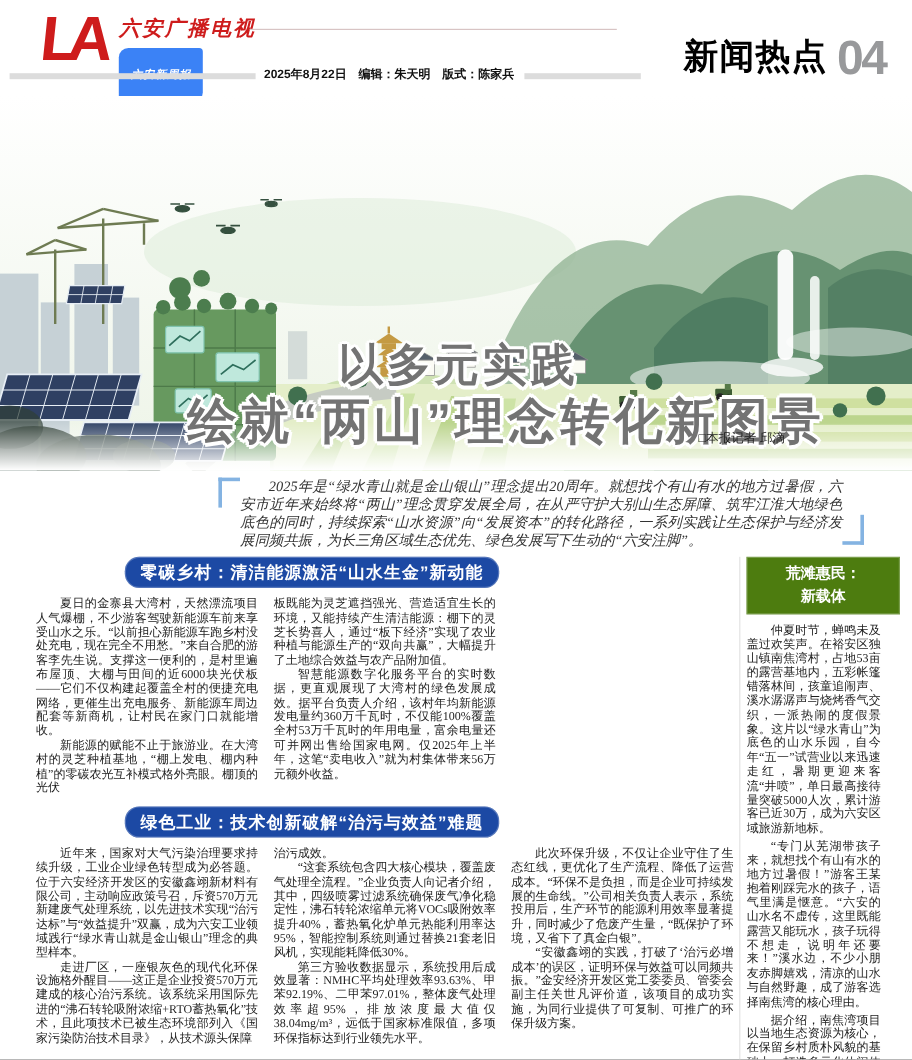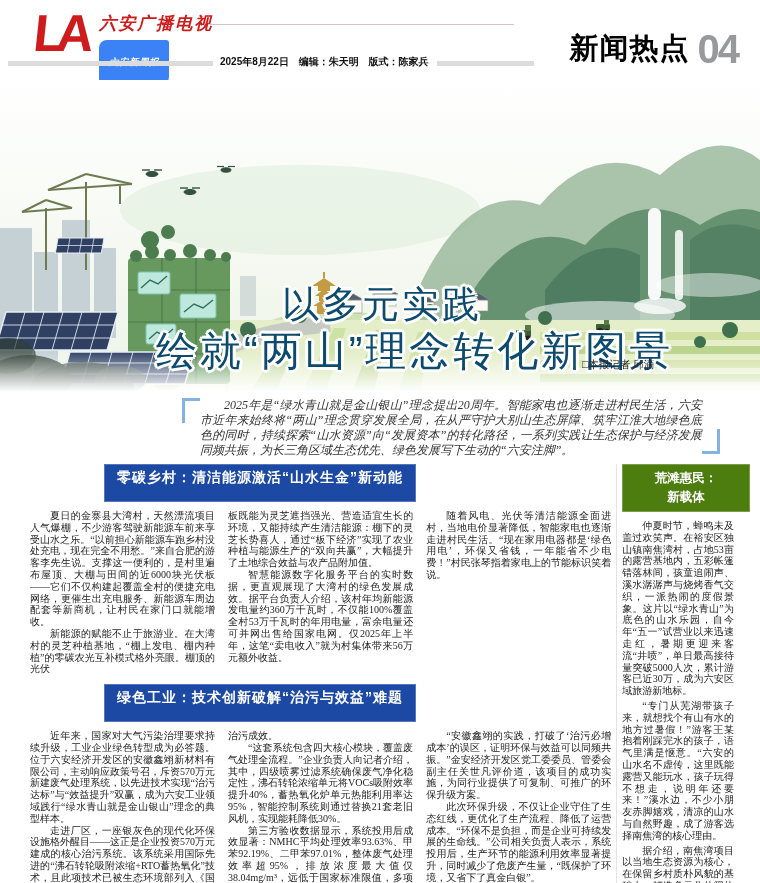--- a/index.html
+++ b/index.html
@@ -42,21 +42,21 @@
     font-size:29px;color:#000;letter-spacing:1px;line-height:40px;
   }
   .hotspot-num{
     font-family:"Liberation Sans","DejaVu Sans",sans-serif;font-weight:900;
     font-size:40px;color:#98999b;line-height:42px;margin-left:8px;letter-spacing:-2px;
   }
   
   .hero{position:relative;height:312px;overflow:hidden;}
   .hero svg{position:absolute;left:0;top:0;}
   .headline{position:absolute;z-index:3;
-    font-family:"Liberation Sans","DejaVu Sans",sans-serif;font-weight:400;color:#0c4a6e;
+    font-family:"Liberation Sans","DejaVu Sans",sans-serif;font-weight:700;color:#737373;
     text-shadow:-2px -2px 0 #fff,2px -2px 0 #fff,-2px 2px 0 #fff,2px 2px 0 #fff,
                  0 -3px 0 #fff,0 3px 0 #fff,-3px 0 0 #fff,3px 0 0 #fff;
     white-space:nowrap;letter-spacing:3px;
   }
   .headline-1{left:282px;top:200px;font-size:37px;}
   .headline-2{left:156px;top:244px;font-size:41px;}
   .byline{position:absolute;z-index:3;left:582px;top:278px;font-size:10.5px;color:#222;
     font-family:"Liberation Sans","DejaVu Sans",sans-serif;}
   
   .intro{
@@ -71,24 +71,25 @@
   }
   .intro::after{
     content:"";position:absolute;right:0;bottom:2px;width:15px;height:22px;
     border-right:3px solid #84b3e2;border-bottom:3px solid #84b3e2;
   }
   
   .content{display:flex;margin:8px 10px 0 30px;}
   .main{width:582px;}
   .section{margin-bottom:9px;}
   .section-bar{
-    width:312px;margin-left:74px;height:38px;line-height:26px;background:#1c49a4;
+    width:312px;margin-left:74px;height:26px;line-height:26px;background:#1c49a4;
     color:#fff;text-align:center;font-family:"Liberation Sans","DejaVu Sans",sans-serif;
     font-size:14px;font-weight:bold;letter-spacing:1px;
     box-shadow:inset 0 0 0 1px rgba(255,255,255,.25);
+    border-radius:12px;
   }
   .cols{display:flex;gap:13px;margin-top:8px;}
   .col{flex:1;font-size:10px;line-height:11.8px;text-align:justify;}
   .col p{margin:0;text-indent:2em;}
   .col p.cont{text-indent:0;}
   .divider{width:1px;background:#e3e3e3;margin:0 5px 0 5px;}
   
   .sidebar{width:128px;}
   .side-head{
     background:#4d7c0f;color:#fff;text-align:center;
@@ -310,58 +311,57 @@
 
       <rect x="0" y="272" width="760" height="40" fill="url(#fadeW)"></rect>
     </svg>
 
     <div class="headline headline-1">以多元实践</div>
     <div class="headline headline-2">绘就“两山”理念转化新图景</div>
     <div class="byline">□本报记者 邱滴</div>
   </div>
 
   <div class="intro">
-    <p>2025年是“绿水青山就是金山银山”理念提出20周年。智能家电也逐渐走进村民生活，六安市近年来始终将“两山”理念贯穿发展全局，在从严守护大别山生态屏障、筑牢江淮大地绿色底色的同时，持续探索“山水资源”向“发展资本”的转化路径，一系列实践让生态保护与经济发展同频共振，为长三角区域生态优先、绿色发展写下生动的“六安注脚”。</p>
+    <p>2025年是“绿水青山就是金山银山”理念提出20周年。就想找个有山有水的地方过暑假，六安市近年来始终将“两山”理念贯穿发展全局，在从严守护大别山生态屏障、筑牢江淮大地绿色底色的同时，持续探索“山水资源”向“发展资本”的转化路径，一系列实践让生态保护与经济发展同频共振，为长三角区域生态优先、绿色发展写下生动的“六安注脚”。</p>
   </div>
 
   <div class="content">
     <div class="main">
 
       <div class="section">
         <div class="section-bar">零碳乡村：清洁能源激活“山水生金”新动能</div>
         <div class="cols">
           <div class="col">
             <p>夏日的金寨县大湾村，天然漂流项目人气爆棚，不少游客驾驶新能源车前来享受山水之乐。“以前担心新能源车跑乡村没处充电，现在完全不用愁。”来自合肥的游客李先生说。支撑这一便利的，是村里遍布屋顶、大棚与田间的近6000块光伏板——它们不仅构建起覆盖全村的便捷充电网络，更催生出充电服务、新能源车周边配套等新商机，让村民在家门口就能增收。</p>
             <p>新能源的赋能不止于旅游业。在大湾村的灵芝种植基地，“棚上发电、棚内种植”的零碳农光互补模式格外亮眼。棚顶的光伏</p>
           </div>
           <div class="col">
             <p class="cont">板既能为灵芝遮挡强光、营造适宜生长的环境，又能持续产生清洁能源：棚下的灵芝长势喜人，通过“板下经济”实现了农业种植与能源生产的“双向共赢”，大幅提升了土地综合效益与农产品附加值。</p>
             <p>智慧能源数字化服务平台的实时数据，更直观展现了大湾村的绿色发展成效。据平台负责人介绍，该村年均新能源发电量约360万千瓦时，不仅能100%覆盖全村53万千瓦时的年用电量，富余电量还可并网出售给国家电网。仅2025年上半年，这笔“卖电收入”就为村集体带来56万元额外收益。</p>
           </div>
           <div class="col">
-            <p>随着风电、光伏等清洁能源全面进村，当地电价显著降低，智能家电也逐渐走进村民生活。“现在家用电器都是‘绿色用电’，环保又省钱，一年能省不少电费！”村民张琴指着家电上的节能标识笑着说。</p>
           </div>
         </div>
       </div>
 
       <div class="section">
         <div class="section-bar">绿色工业：技术创新破解“治污与效益”难题</div>
         <div class="cols">
           <div class="col">
             <p>近年来，国家对大气污染治理要求持续升级，工业企业绿色转型成为必答题。位于六安经济开发区的安徽鑫翊新材料有限公司，主动响应政策号召，斥资570万元新建废气处理系统，以先进技术实现“治污达标”与“效益提升”双赢，成为六安工业领域践行“绿水青山就是金山银山”理念的典型样本。</p>
             <p>走进厂区，一座银灰色的现代化环保设施格外醒目——这正是企业投资570万元建成的核心治污系统。该系统采用国际先进的“沸石转轮吸附浓缩+RTO蓄热氧化”技术，且此项技术已被生态环境部列入《国家污染防治技术目录》，从技术源头保障</p>
           </div>
           <div class="col">
             <p class="cont">治污成效。</p>
             <p>“这套系统包含四大核心模块，覆盖废气处理全流程。”企业负责人向记者介绍，其中，四级喷雾过滤系统确保废气净化稳定性，沸石转轮浓缩单元将VOCs吸附效率提升40%，蓄热氧化炉单元热能利用率达95%，智能控制系统则通过替换21套老旧风机，实现能耗降低30%。</p>
             <p>第三方验收数据显示，系统投用后成效显著：NMHC平均处理效率93.63%、甲苯92.19%、二甲苯97.01%，整体废气处理效率超95%，排放浓度最大值仅38.04mg/m³，远低于国家标准限值，多项环保指标达到行业领先水平。</p>
           </div>
           <div class="col">
+            <p>此次环保升级，不仅让企业守住了生态红线，更优化了生产流程、降低了运营成本。“环保不是负担，而是企业可持续发展的生命线。”公司相关负责人表示，系统投用后，生产环节的能源利用效率显著提升，同时减少了危废产生量，“既保护了环境，又省下了真金白银”。</p>
             <p>“安徽鑫翊的实践，打破了‘治污必增成本’的误区，证明环保与效益可以同频共振。”金安经济开发区党工委委员、管委会副主任关世凡评价道，该项目的成功实施，为同行业提供了可复制、可推广的环保升级方案。</p>
-            <p>此次环保升级，不仅让企业守住了生态红线，更优化了生产流程、降低了运营成本。“环保不是负担，而是企业可持续发展的生命线。”公司相关负责人表示，系统投用后，生产环节的能源利用效率显著提升，同时减少了危废产生量，“既保护了环境，又省下了真金白银”。</p>
           </div>
         </div>
       </div>
 
     </div>
 
     <div class="divider"></div>
 
     <div class="sidebar">
       <div class="side-head">

